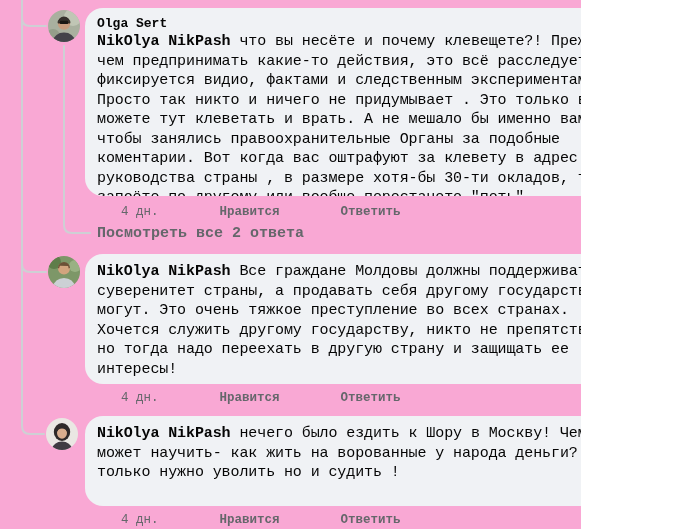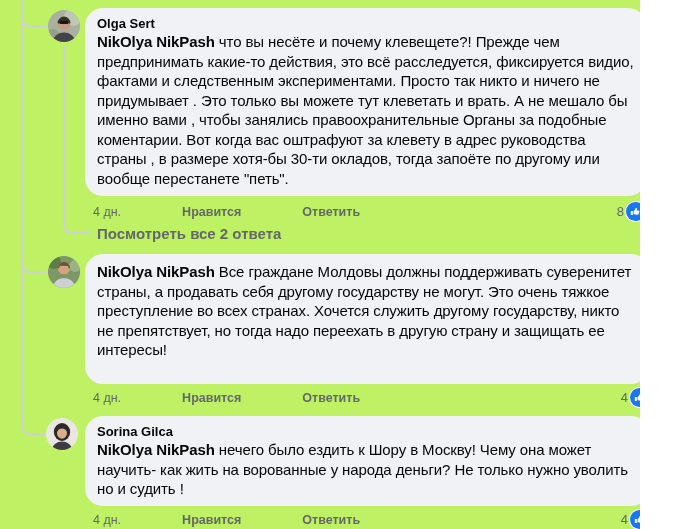--- a/index.html
+++ b/index.html
@@ -1,31 +1,31 @@
 <!DOCTYPE html>
 <html><head>
 <meta charset="utf-8">
 <style>
   html,body{margin:0;padding:0;background:#fff;}
   #canvas{
-    position:relative;width:640px;height:529px;background:#bef264;overflow:hidden;
-    font-family:Liberation Sans, sans-serif;
+    position:relative;width:581px;height:529px;background:#f9a8d4;overflow:hidden;
+    font-family:Liberation Mono, monospace;
     -webkit-font-smoothing:antialiased;
   }
   .threadlines{position:absolute;left:0;top:0;pointer-events:none;}
   .avatar{position:absolute;width:32px;height:32px;border-radius:50%;overflow:hidden;cursor:pointer;}
   .avatar svg{display:block;width:32px;height:32px;}
   .bubble{
     position:absolute;background:#F0F2F5;border-radius:18px;
     padding:8px 12px;box-sizing:border-box;overflow:hidden;
   }
   .author{font-size:13px;line-height:16px;font-weight:700;color:#050505;cursor:pointer;}
   .ctext{font-size:15px;line-height:19.5px;color:#050505;letter-spacing:-0.1px;}
   .mention{font-weight:700;cursor:pointer;margin-top:16px;}
-  .actions{position:absolute;display:flex;align-items:center;height:19px;font-size:12.5px;color:#65676B;}
+  .actions{position:absolute;display:flex;align-items:center;height:19px;font-size:12.5px;color:#65676B;margin-left:28px;}
   .actions .item{margin-right:17px;white-space:nowrap;}
   .ts{font-weight:400;}
   .alink{font-weight:700;cursor:pointer;padding-left:44px;}
   .reactions{margin-left:auto;display:flex;align-items:center;gap:2px;cursor:pointer;}
   .rcount{font-size:13px;color:#606770;}
   .badge{width:19px;height:19px;border-radius:50%;background:#1877F2;display:flex;align-items:center;justify-content:center;box-shadow:0 0 0 1px #fff;}
   .badge svg{display:block;}
   .viewreplies{position:absolute;left:97px;top:224px;font-size:15px;line-height:19px;font-weight:700;color:#65676B;cursor:pointer;text-align:center;}
   .options{position:absolute;left:655px;top:452px;display:flex;gap:3px;padding:6px 2px;cursor:pointer;}
   .options i{width:3.5px;height:3.5px;border-radius:50%;background:#65676B;}
@@ -106,21 +106,20 @@
   <div class="avatar" style="left:46px;top:418px">
     <svg viewBox="0 0 32 32">
       <rect width="32" height="32" fill="#eae7e3"></rect>
       <ellipse cx="16" cy="14" rx="8.2" ry="9" fill="#2e2929"></ellipse>
       <ellipse cx="16" cy="15" rx="5" ry="5.8" fill="#d9ad8e"></ellipse>
       <path d="M10 13 q1 -4.5 6 -4.5 q5 0 6 4.5 l-1.5 0.3 q-1 -2.8 -4.5 -2.8 q-3.5 0 -4.5 2.8 z" fill="#2e2929"></path>
       <path d="M5 32 q3 -8.5 11 -8.5 q8 0 11 8.5 z" fill="#3f3b42"></path>
     </svg>
   </div>
   <div class="bubble" style="left:85px;top:416px;width:564px;height:90px">
-    <div class="author">Sorina Gilca</div>
     <div class="ctext"><span class="mention">NikOlya NikPash</span> <span>нечего было ездить к Шору в Москву! Чему она может научить- как жить на ворованные у народа деньги? Не только нужно уволить но и судить !</span></div>
   </div>
   <div class="actions" style="left:93px;top:510px;width:556px">
     <span class="item ts">4 дн.</span>
     <span class="item alink">Нравится</span>
     <span class="item alink">Ответить</span>
     <span class="reactions">
       <span class="rcount">4</span>
       <span class="badge">
         <svg width="11" height="11" viewBox="0 0 16 16" fill="#ffffff">

